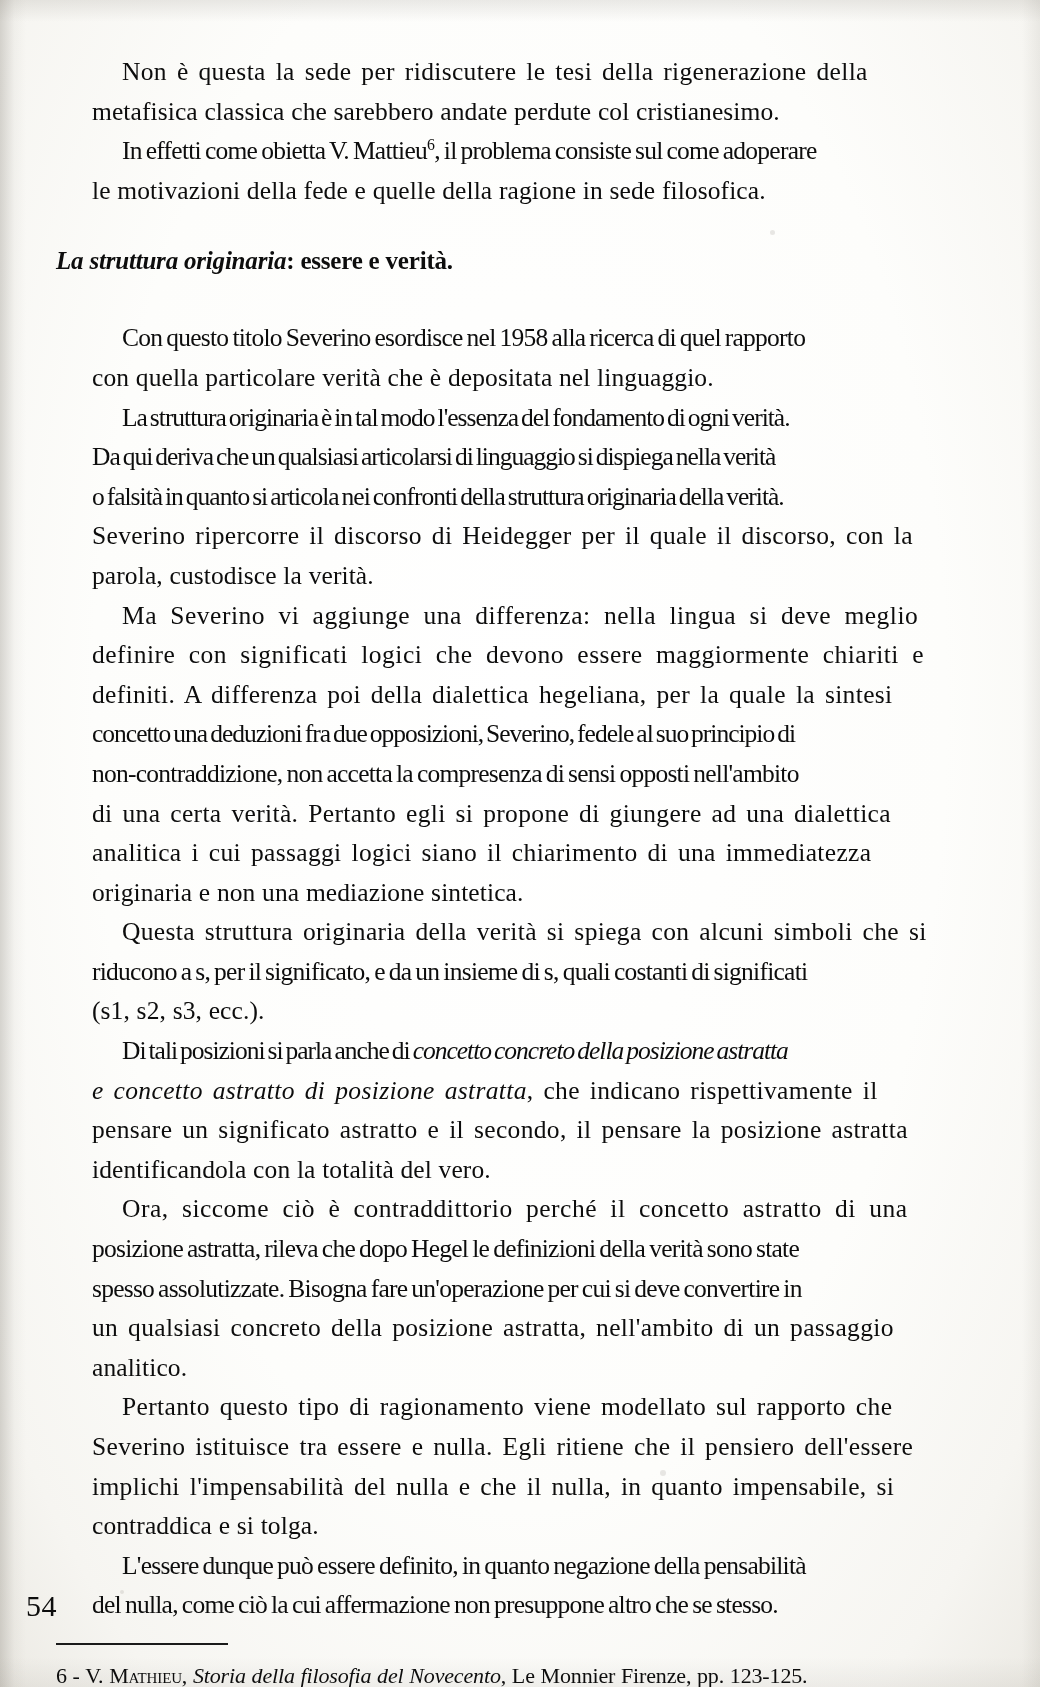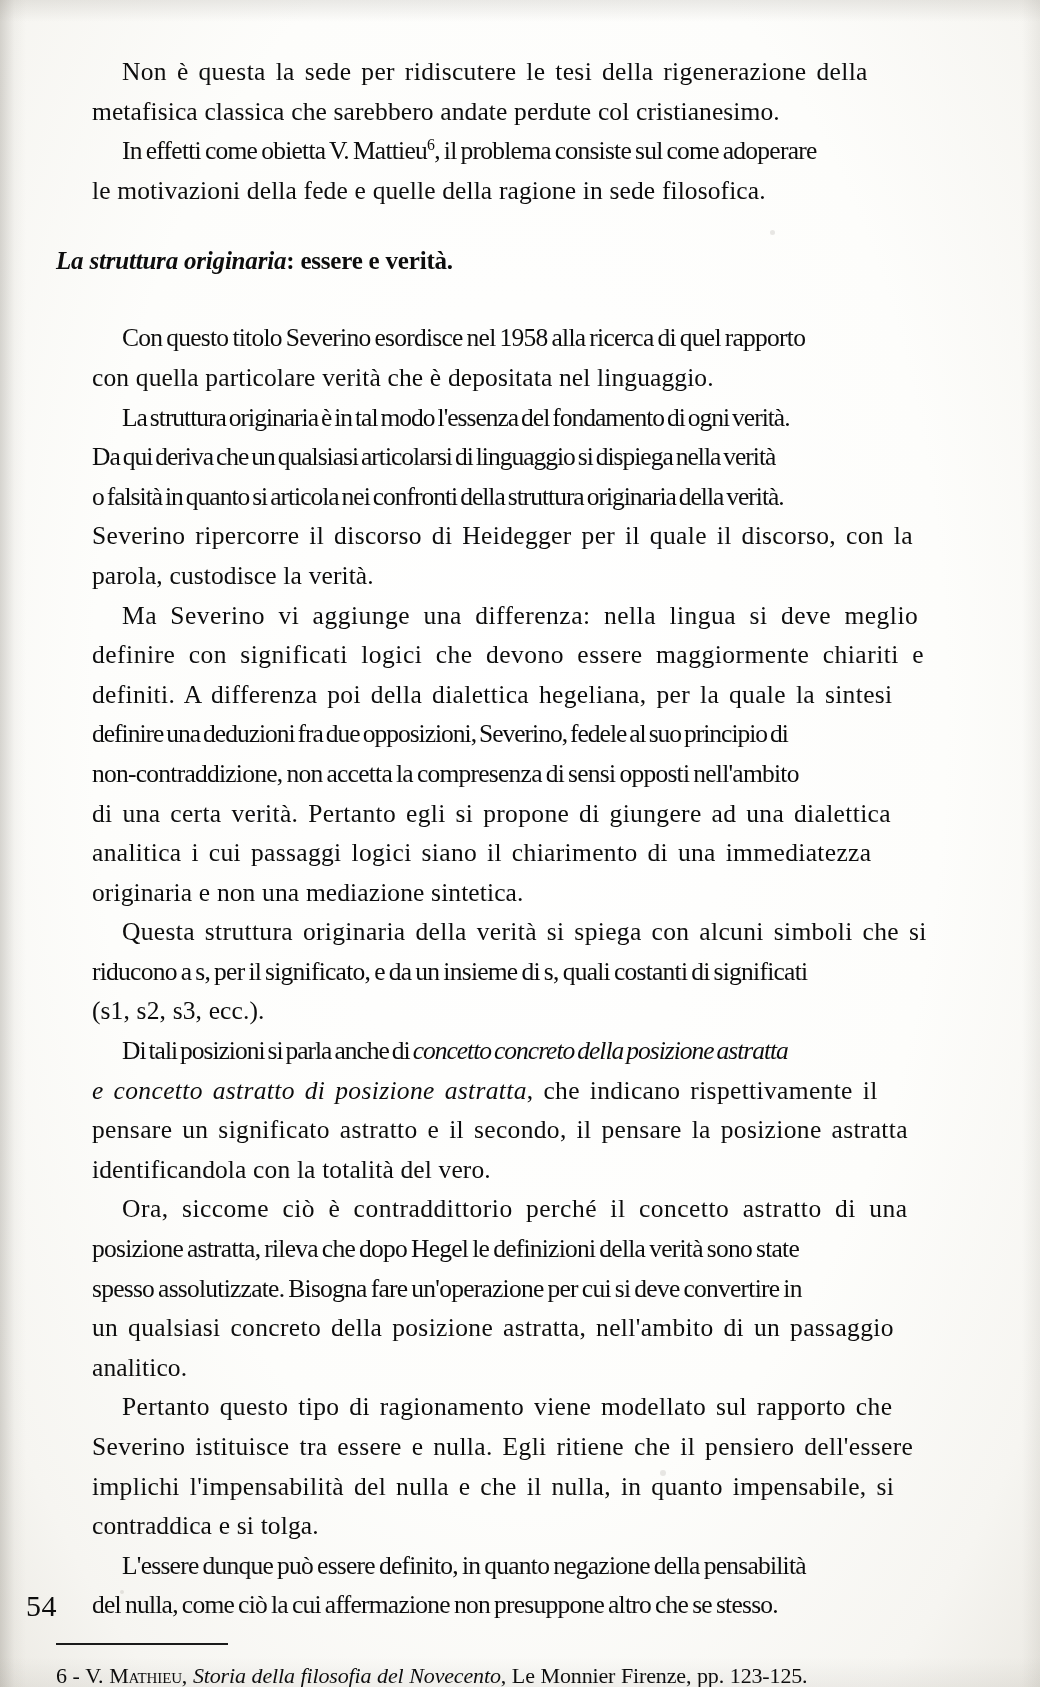--- a/index.html
+++ b/index.html
@@ -183,21 +183,21 @@
       <span class="ln tighter">Da qui deriva che un qualsiasi articolarsi di linguaggio si dispiega nella verità</span>
       <span class="ln tighter">o falsità in quanto si articola nei confronti della struttura originaria della verità.</span>
       <span class="ln loose">Severino ripercorre il discorso di Heidegger per il quale il discorso, con la</span>
       <span class="ln">parola, custodisce la verità.</span>
     </div>
 
     <div class="body-text">
       <span class="ln indent looser">Ma Severino vi aggiunge una differenza: nella lingua si deve meglio</span>
       <span class="ln looser">definire con significati logici che devono essere maggiormente chiariti e</span>
       <span class="ln loose">definiti. A differenza poi della dialettica hegeliana, per la quale la sintesi</span>
-      <span class="ln tighter">definire una deduzioni fra due opposizioni, Severino, fedele al suo principio di</span>
+      <span class="ln tighter">concetto una deduzioni fra due opposizioni, Severino, fedele al suo principio di</span>
       <span class="ln tight">non-contraddizione, non accetta la compresenza di sensi opposti nell'ambito</span>
       <span class="ln loose">di una certa verità. Pertanto egli si propone di giungere ad una dialettica</span>
       <span class="ln loose">analitica i cui passaggi logici siano il chiarimento di una immediatezza</span>
       <span class="ln">originaria e non una mediazione sintetica.</span>
     </div>
 
     <div class="body-text">
       <span class="ln indent loose">Questa struttura originaria della verità si spiega con alcuni simboli che si</span>
       <span class="ln tight">riducono a s, per il significato, e da un insieme di s, quali costanti di significati</span>
       <span class="ln">(s1, s2, s3, ecc.).</span>

